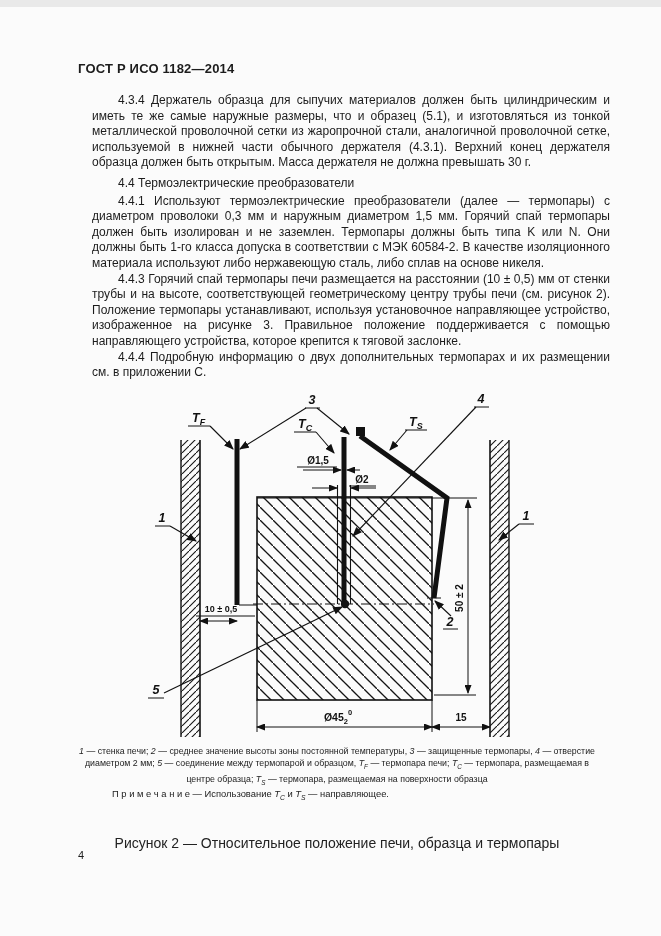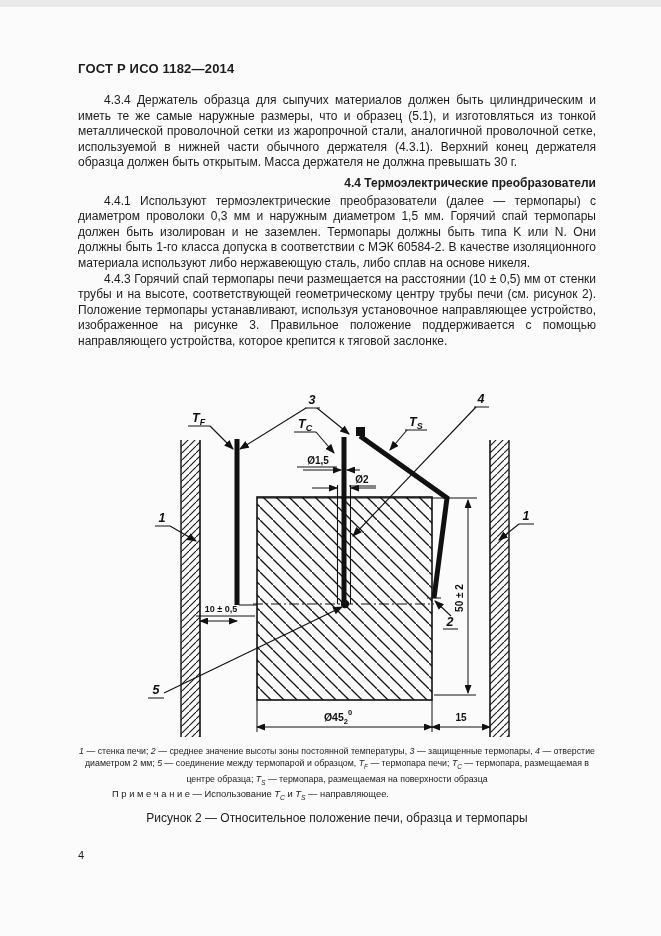--- a/index.html
+++ b/index.html
@@ -10,37 +10,37 @@
     background:#fbfbfb;
     font-family:"Liberation Sans", sans-serif;
     color:#1c1c1c;
     overflow:hidden;
   }
   .doc-header{
     position:absolute;top:54px;left:78px;
     font-size:13px;font-weight:bold;letter-spacing:.2px;
   }
   .body-text{
-    position:absolute;top:86px;left:78px;width:518px;
+    position:absolute;top:86px;left:92px;width:518px;
     font-size:12px;line-height:15.6px;text-align:justify;
   }
   .body-text p{margin:0;text-indent:26px;}
-  .body-text p.heading{font-weight:bold;margin-top:5px;margin-bottom:2px;text-align:right;}
+  .body-text p.heading{font-weight:normal;margin-top:5px;margin-bottom:2px;text-align:left;}
   .figure-svg{position:absolute;top:383px;left:0;}
   .legend{
     position:absolute;top:738px;left:78px;width:518px;
     font-size:8.8px;line-height:12px;text-align:center;color:#222;
   }
   .note{
     position:absolute;top:781px;left:112px;width:470px;
     font-size:9.4px;color:#222;
   }
   .fig-caption{
-    position:absolute;top:804px;left:78px;width:518px;
-    text-align:center;font-size:12px;color:#222;
+    position:absolute;top:828px;left:78px;width:518px;
+    text-align:center;font-size:14px;color:#222;
   }
   .page-number{
     position:absolute;top:842px;left:78px;font-size:11px;
   }
   .s-i{font-style:italic;}
   .s-sub{font-style:italic;vertical-align:sub;font-size:.72em;}
   
   .lbl{font-family:"Liberation Sans",sans-serif;font-size:12.5px;font-weight:bold;font-style:italic;fill:#111;}
   .lblsub{font-size:9px;}
   .dim{font-family:"Liberation Sans",sans-serif;font-size:10px;font-weight:bold;fill:#111;}
@@ -52,20 +52,21 @@
 
 <div class="page">
 
   <div class="doc-header">ГОСТ Р ИСО 1182—2014</div>
 
   <div class="body-text">
     <p>4.3.4  Держатель образца для сыпучих материалов должен быть цилиндрическим и иметь те же самые наружные размеры, что и образец (5.1), и изготовляться из тонкой металлической проволочной сетки из жаропрочной стали, аналогичной проволочной сетке, используемой в нижней части обычного держателя (4.3.1). Верхний конец держателя образца должен быть открытым. Масса держателя не должна превышать 30 г.</p>
     <p class="heading">4.4  Термоэлектрические преобразователи</p>
     <p>4.4.1  Используют термоэлектрические преобразователи (далее — термопары) с диаметром проволоки 0,3 мм и наружным диаметром 1,5 мм. Горячий спай термопары должен быть изолирован и не заземлен. Термопары должны быть типа K или N. Они должны быть 1-го класса допуска в соответствии с МЭК 60584-2. В качестве изоляционного материала используют либо нержавеющую сталь, либо сплав на основе никеля.</p>
     <p>4.4.3  Горячий спай термопары печи размещается на расстоянии (10 ± 0,5) мм от стенки трубы и на высоте, соответствующей геометрическому центру трубы печи (см. рисунок 2). Положение термопары устанавливают, используя установочное направляющее устройство, изображенное на рисунке 3. Правильное положение поддерживается с помощью направляющего устройства, которое крепится к тяговой заслонке.</p>
+    <p>4.4.4  Подробную информацию о двух дополнительных термопарах и их размещении см. в приложении С.</p>
   </div>
 
   <svg class="figure-svg" width="661" height="352" viewBox="0 0 661 352">
     <defs>
       <pattern id="hw" width="7" height="7" patternUnits="userSpaceOnUse">
         <path d="M-1,8 L8,-1" stroke="#141414" stroke-width="1.1"></path>
       </pattern>
       <pattern id="hs" width="13" height="13" patternUnits="userSpaceOnUse">
         <path d="M-1,-1 L14,14" stroke="#141414" stroke-width="1.3"></path>
       </pattern>

